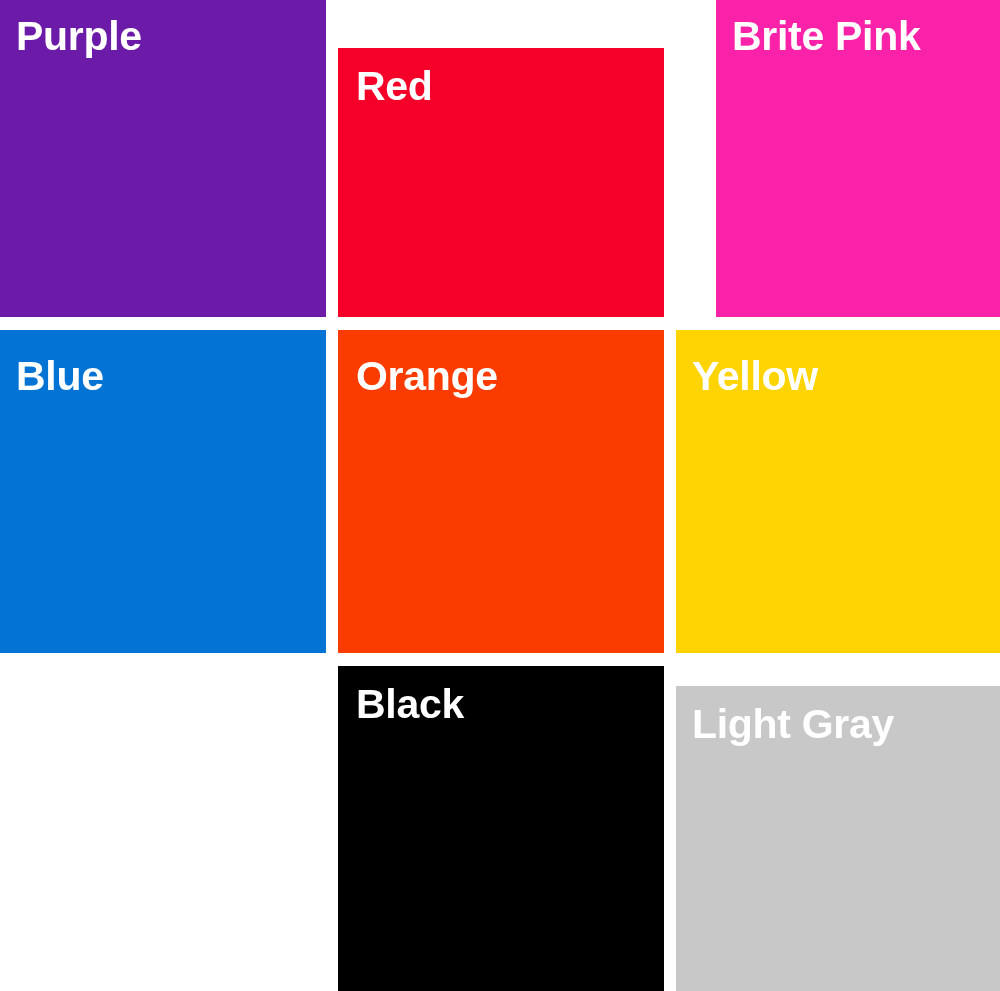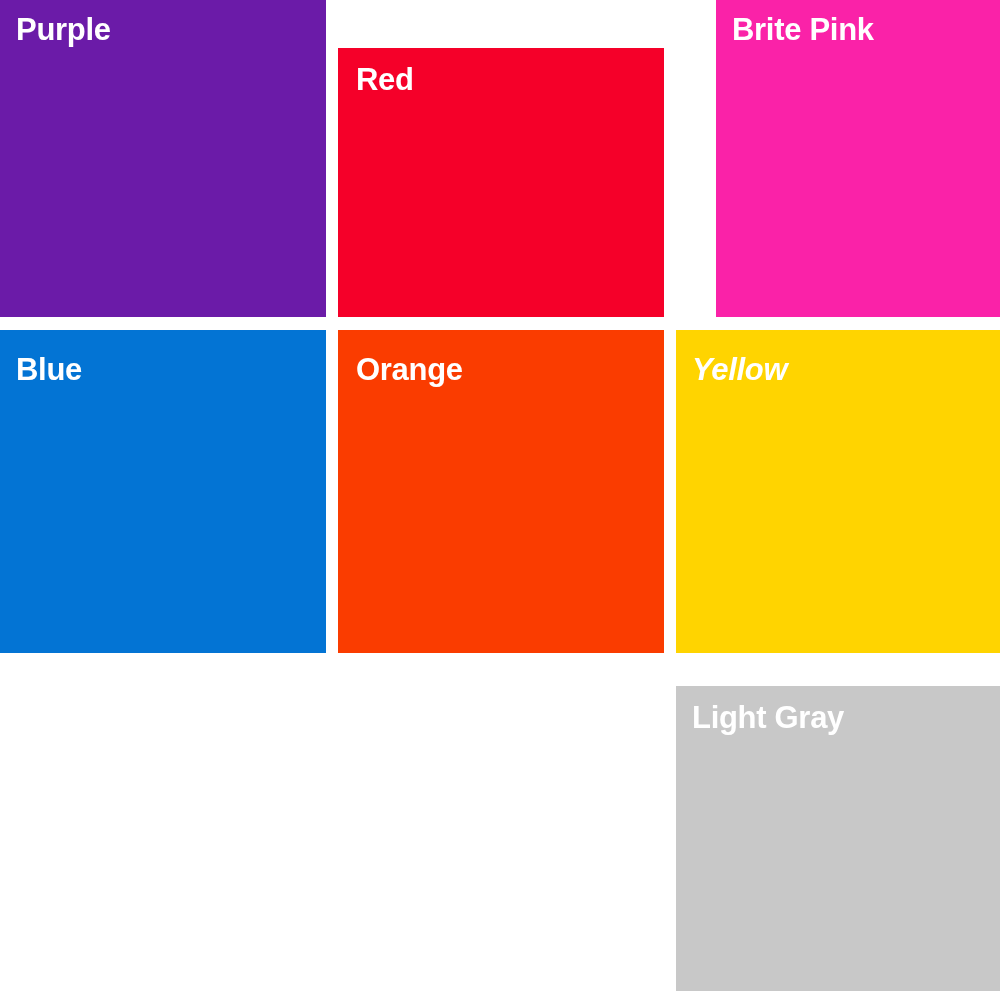--- a/index.html
+++ b/index.html
@@ -41,21 +41,21 @@
   .cell-r3c2 { grid-column: 3; grid-row: 5; }
   .cell-r3c3 { grid-column: 5; grid-row: 5; margin-top: 20px; }
 
   .swatch-label {
     position: absolute;
     left: 16px;
     top: 12px;
     color: #ffffff;
     font-family: "Liberation Sans", sans-serif;
     font-weight: bold;
-    font-size: 31px;
+    font-size: 41px;
     line-height: 1.18;
     letter-spacing: -0.3px;
     white-space: nowrap;
   }
 
   
   .cell-r1c2 .swatch-label,
   .cell-r2c2 .swatch-label,
   .cell-r3c2 .swatch-label {
     left: 18px;
@@ -97,22 +97,25 @@
 
   <div class="swatch cell-r2c1" style="background-color: rgb(3, 116, 212);">
     <span class="swatch-label" style="color: rgb(255, 255, 255);">Blue</span>
   </div>
 
   <div class="swatch cell-r2c2" style="background-color: rgb(250, 60, 0);">
     <span class="swatch-label" style="color: rgb(255, 255, 255);">Orange</span>
   </div>
 
   <div class="swatch cell-r2c3" style="background-color: rgb(255, 212, 0);">
-    <span class="swatch-label" style="color: rgb(255, 255, 255); font-style: italic;">Yellow</span>
+    <span class="swatch-label" style="color: rgb(255, 255, 255);">Yellow</span>
   </div>
 
 
+  <div class="swatch cell-r3c2" style="background-color: rgb(0, 0, 0);">
+    <span class="swatch-label" style="color: rgb(255, 255, 255);">Black</span>
+  </div>
 
   <div class="swatch cell-r3c3" style="background-color: rgb(200, 200, 200);">
     <span class="swatch-label" style="color: rgb(255, 255, 255);">Light Gray</span>
   </div>
 
 </div>
 
 </body></html>

